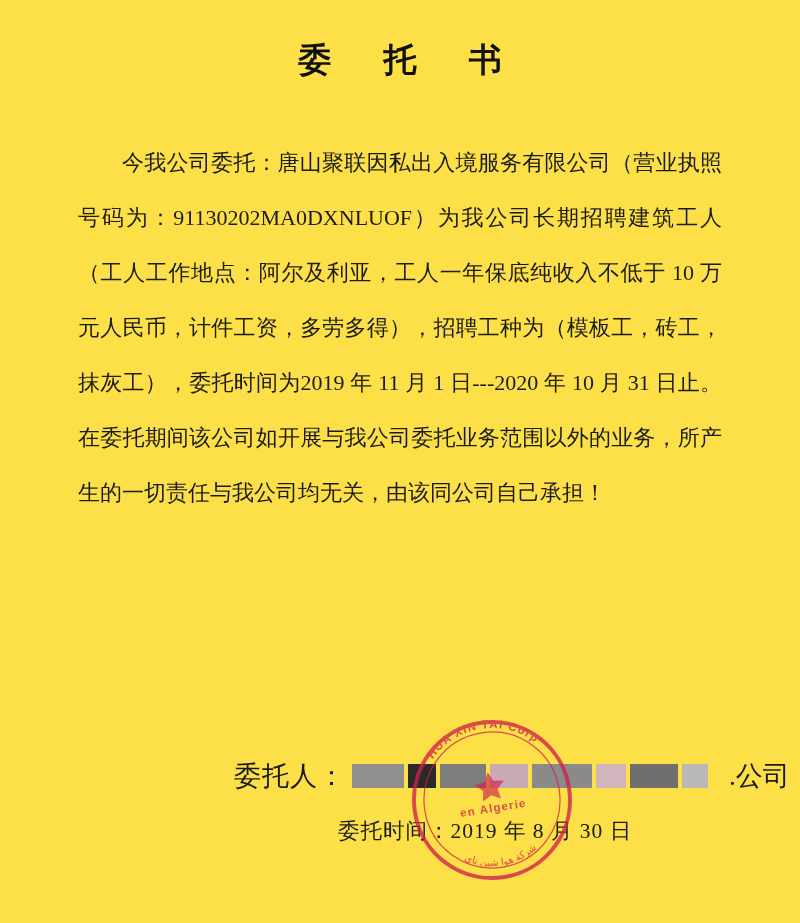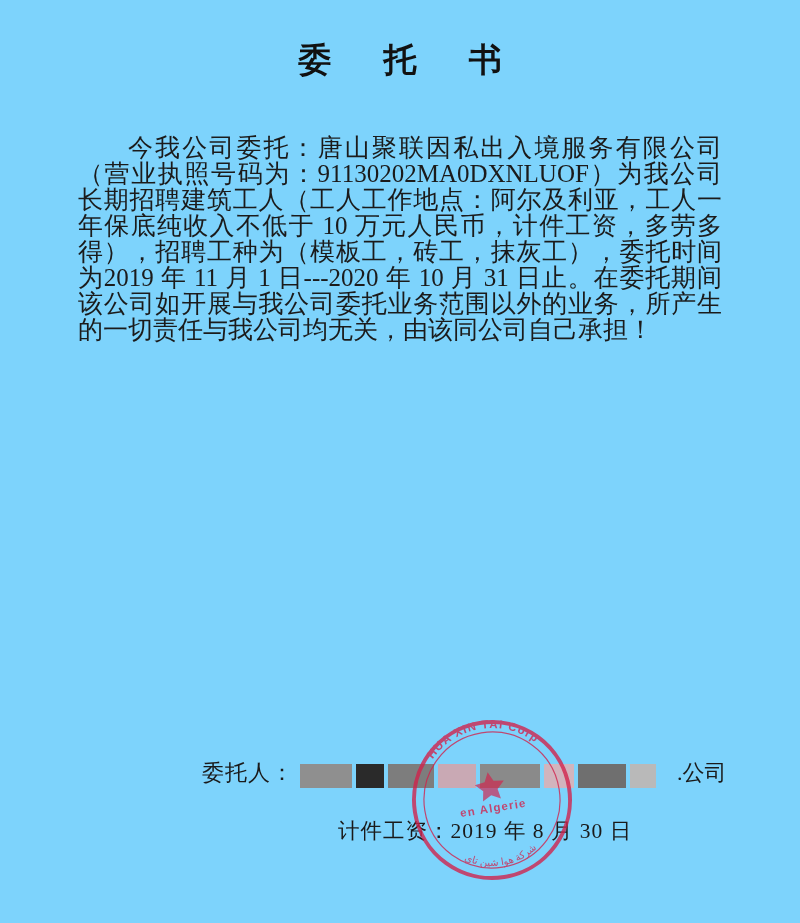--- a/index.html
+++ b/index.html
@@ -12,58 +12,58 @@
     height: 923px;
     position: relative;
     font-family: "Liberation Serif", "DejaVu Serif", serif;
     color: #1a1a1a;
     overflow: hidden;
   }
   .page {
     position: relative;
     width: 800px;
     height: 923px;
-    background: #7dd3fc;
+    background: #fde047;
   }
   .doc-title {
     text-align: center;
     font-size: 33px;
     font-weight: bold;
     letter-spacing: 22px;
     padding-top: 38px;
     padding-left: 22px;
     color: #111;
     font-family: "Liberation Serif", "DejaVu Serif", serif;
   }
   .body-block {
     margin: 52px 78px 0 78px;
-    font-size: 25px;
-    line-height: 26px;
+    font-size: 22px;
+    line-height: 55px;
     text-align: justify;
     text-justify: inter-ideograph;
     color: #1b1b1b;
   }
   .body-block p {
     margin: 0;
     text-indent: 2em;
   }
   .signature-area {
     position: absolute;
     left: 0;
     right: 0;
     top: 740px;
     height: 180px;
   }
   .sig-row {
     position: absolute;
-    left: 202px;
+    left: 234px;
     top: 18px;
-    font-size: 22px;
+    font-size: 27px;
     display: flex;
-    align-items: flex-end;
+    align-items: center;
     white-space: nowrap;
   }
   .sig-label {
     letter-spacing: 1px;
   }
   .redacted {
     display: inline-block;
     height: 24px;
     margin: 0 2px;
     vertical-align: middle;
@@ -141,21 +141,21 @@
         <span class="redacted r4"></span>
         <span class="redacted r5"></span>
         <span class="redacted r6"></span>
         <span class="redacted r7"></span>
         <span class="redacted r8"></span>
       </span>
       <span class="sig-suffix">.公司</span>
     </div>
 
     <div class="date-row">
-      <span>计件工资：</span><span>2019 年 8 月 30 日</span>
+      <span>委托时间：</span><span>2019 年 8 月 30 日</span>
     </div>
 
   </div>
 
   <div class="stamp">
     <svg width="200" height="200" viewBox="0 0 200 200" aria-hidden="true">
       <defs>
         <path id="arcTop" d="M 28,100 A 72,72 0 0 1 172,100"></path>
         <path id="arcBottom" d="M 34,100 A 66,66 0 0 0 166,100"></path>
       </defs>

